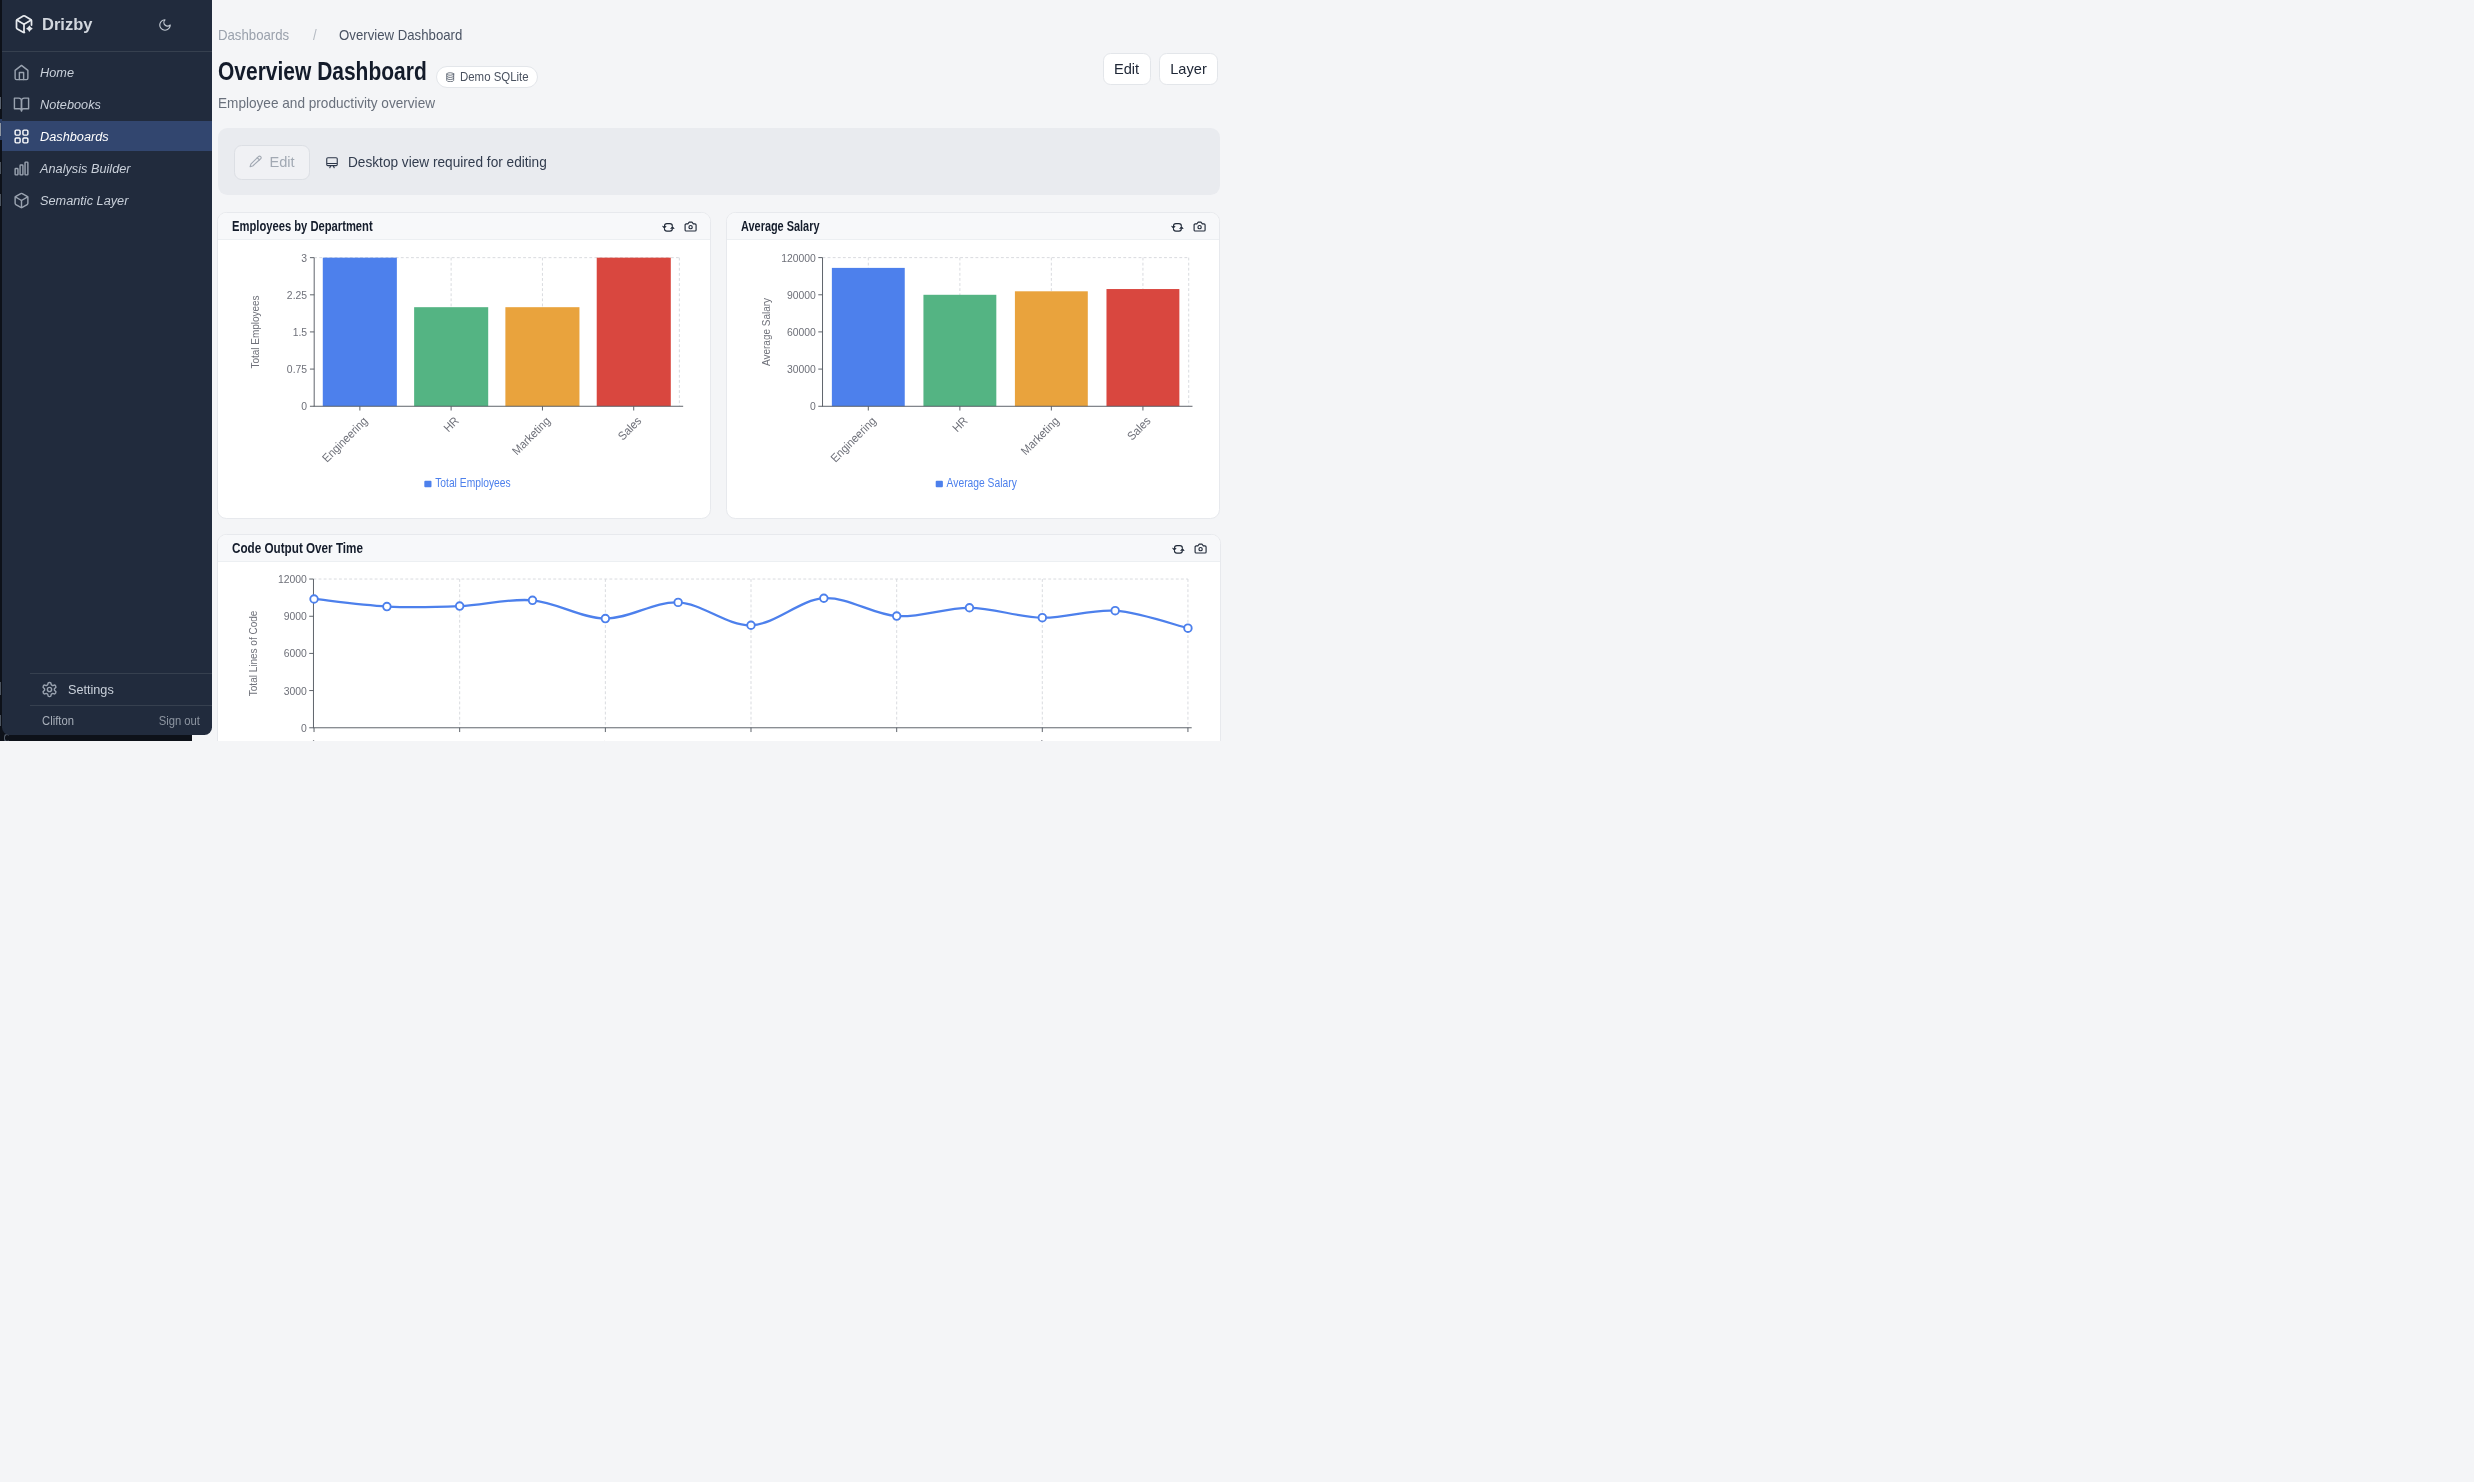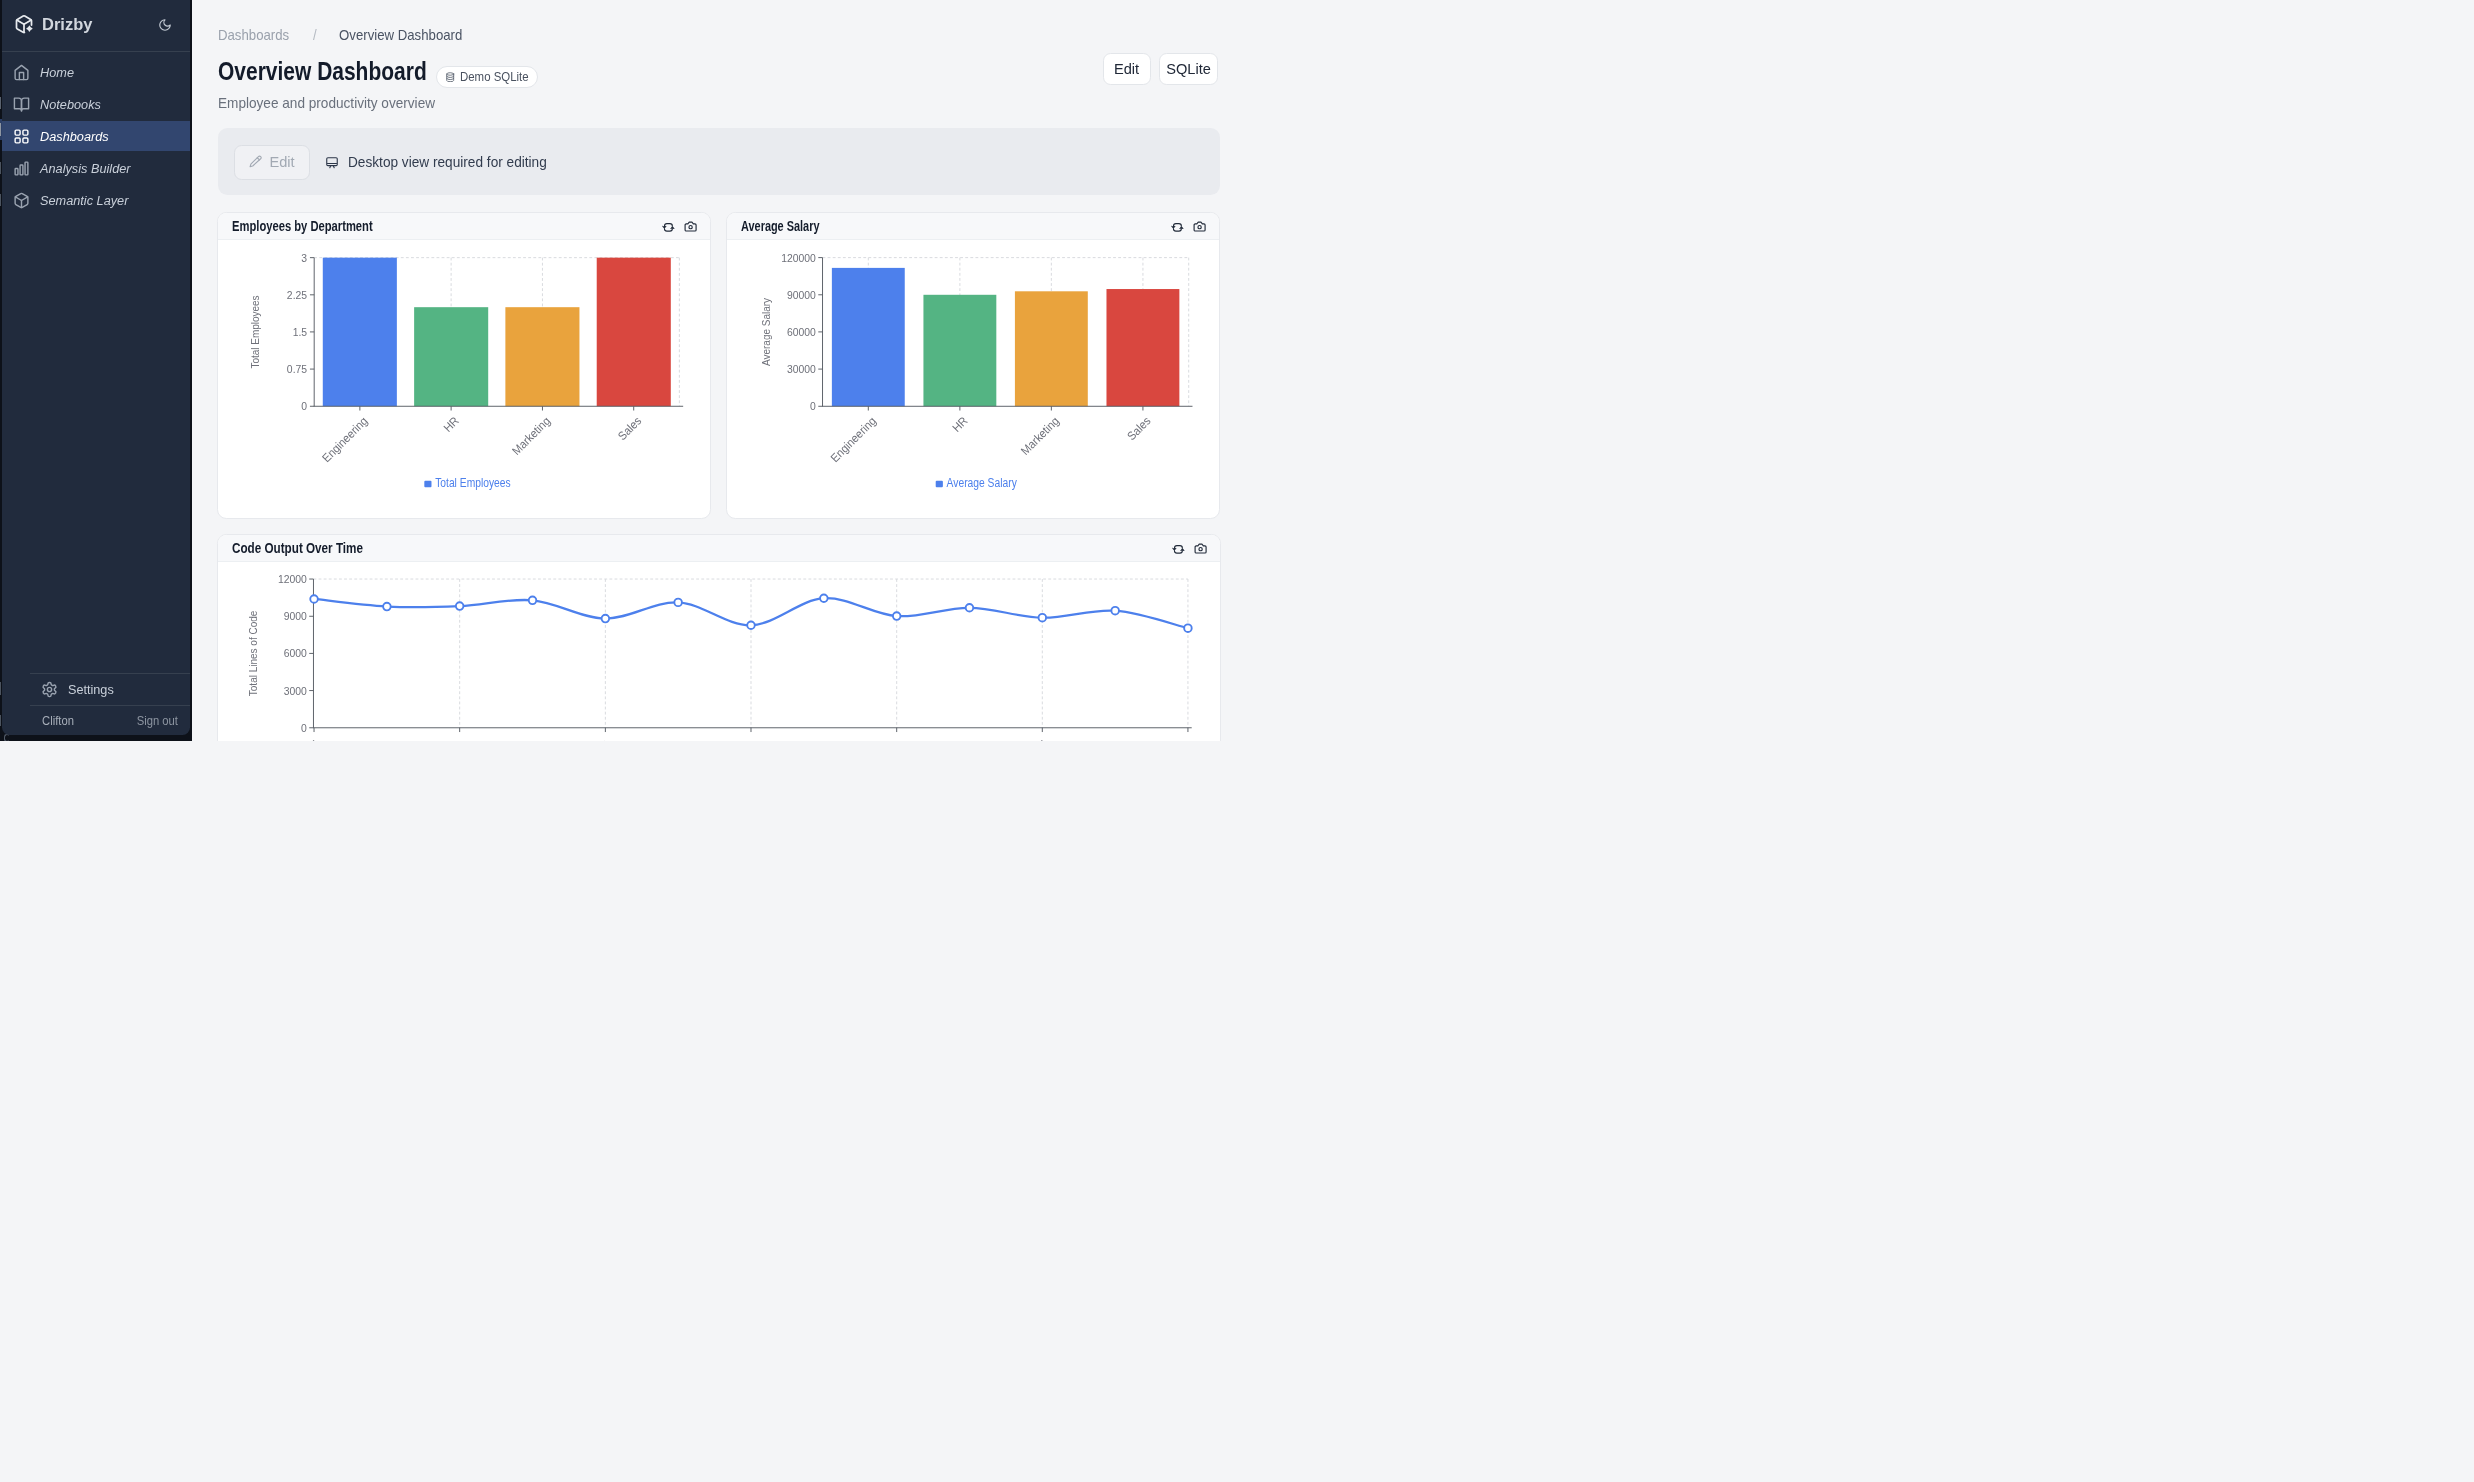--- a/index.html
+++ b/index.html
@@ -1,18 +1,18 @@
 <!DOCTYPE html>
 <html style="font-size:15px"><head><meta charset="utf-8">
 <style>
   * { margin:0; padding:0; box-sizing:border-box; }
   html,body { width:1237px; height:741px; overflow:hidden; font-family:"Liberation Sans", sans-serif; }
   body { background:#f4f5f7; position:relative; }
   #rail { position:absolute; left:0; top:0; width:192px; height:741px; background:#0d1119; }
-  #drawer { position:absolute; left:1.9px; top:0; width:188px; height:735px; background:#212b3d; border-radius:0 0 7.6px 7.6px; }
+  #drawer { position:absolute; left:1.9px; top:0; width:210px; height:735px; background:#212b3d; border-radius:0 0 7.6px 7.6px; }
   #dhead { height:52px; border-bottom:0.9px solid #36404f; position:relative; }
   #dhead .logo { position:absolute; left:11.8px; top:13.7px; }
   #dhead .brand { position:absolute; left:40px; top:15px; font-size:17px; font-weight:bold; color:#d2d7de; transform-origin:left center; transform:scaleX(.97); }
   #dhead .moon { position:absolute; left:156px; top:17.5px; }
   nav { padding-top:5.7px; }
   .nitem { height:30px; margin-bottom:1.9px; display:flex; align-items:center; color:#c9d0da; font-size:13.7px; position:relative;font-style:italic; }
   .nitem svg { position:absolute; left:11px; }
   .nitem span { position:absolute; left:38px; transform:scaleX(.93); transform-origin:left center; white-space:nowrap; }
   .nitem.sel { background:#32466f; color:#fff; }
   #dfoot { position:absolute; bottom:0; left:0; right:0; }
@@ -134,21 +134,21 @@
           <ellipse cx="12" cy="4.6" rx="8" ry="2.9"></ellipse>
           <path d="M4 4.6v14.8a8 2.9 0 0 0 16 0V4.6"></path>
           <path d="M4 9.7a8 2.9 0 0 0 16 0"></path>
           <path d="M4 14.6a8 2.9 0 0 0 16 0"></path>
         </svg>
         <span style="display:inline-block;transform:scaleX(.93);transform-origin:left center;margin-right:-5.2px">Demo SQLite</span>
       </div>
   </div>
   <div id="tbtns">
       <div class="btn" style="width:48px">Edit</div>
-      <div class="btn" style="width:59px">SQLite</div>
+      <div class="btn" style="width:59px">Layer</div>
     </div>
   <div id="subtitle">Employee and productivity overview</div>
   <div id="banner">
     <div class="ebtn"><svg width="13.2" height="13.2" viewBox="0 0 24 24" fill="none" stroke="#a2a9b3" stroke-width="2" stroke-linecap="round" stroke-linejoin="round">
           <path d="M21.2 6.8a1 1 0 0 0-4-4L3.8 16.2a2 2 0 0 0-.5.8l-1.3 4.4 4.4-1.3a2 2 0 0 0 .8-.5z"></path>
           <path d="m15 5 4 4"></path>
         </svg>Edit</div>
     <div class="msg">
         <svg width="14" height="14" viewBox="0 0 24 24" fill="none" stroke="#2c3648" stroke-width="1.9" stroke-linecap="round" stroke-linejoin="round">
           <rect x="3" y="4.6" width="18" height="13.6" rx="2"></rect>

